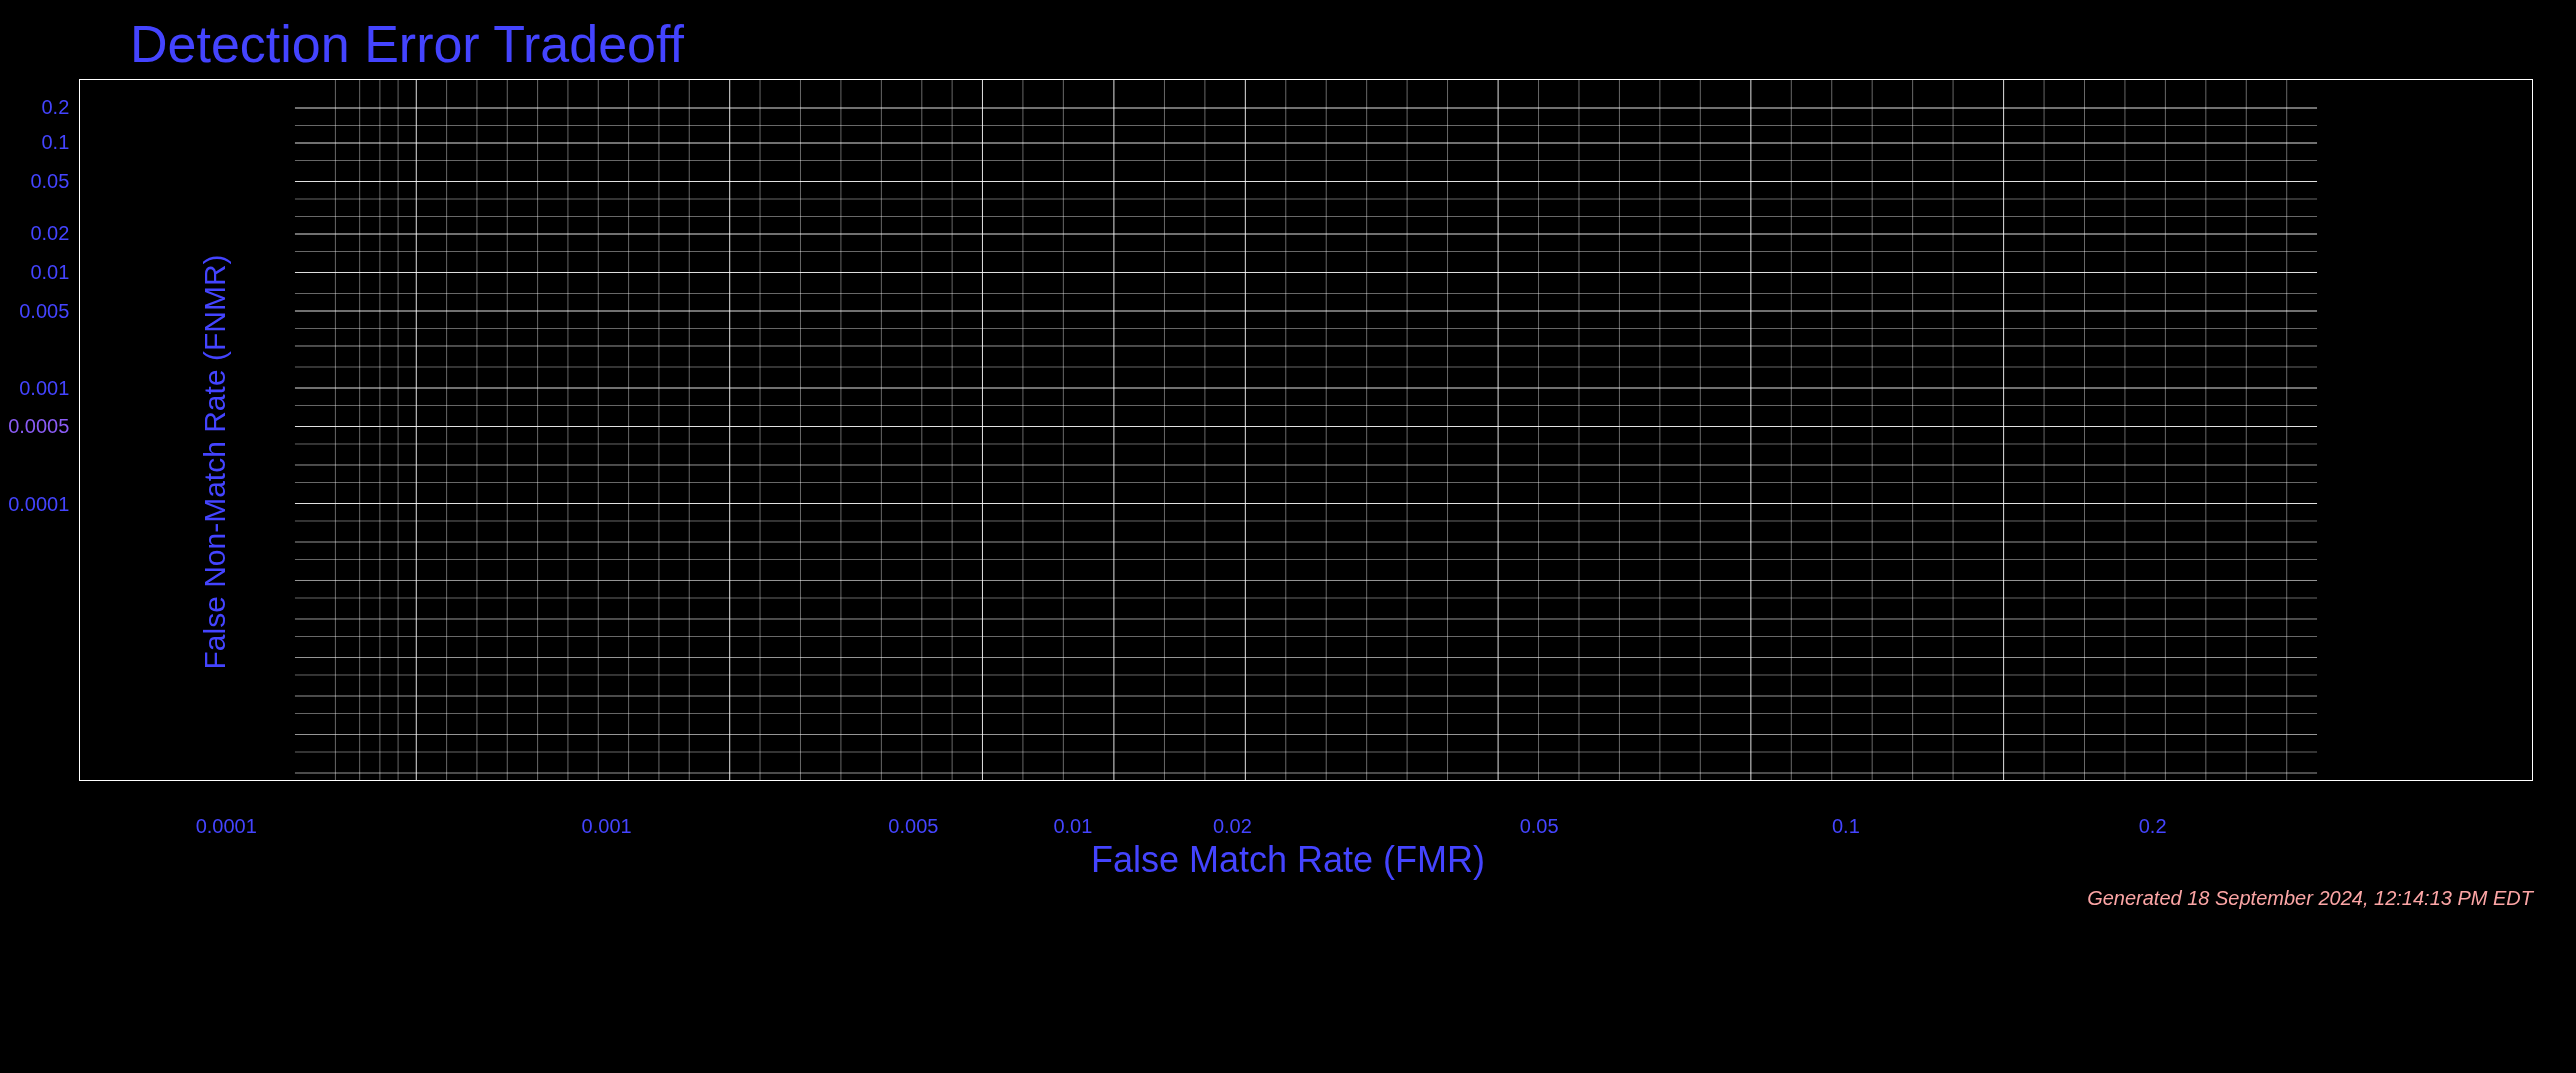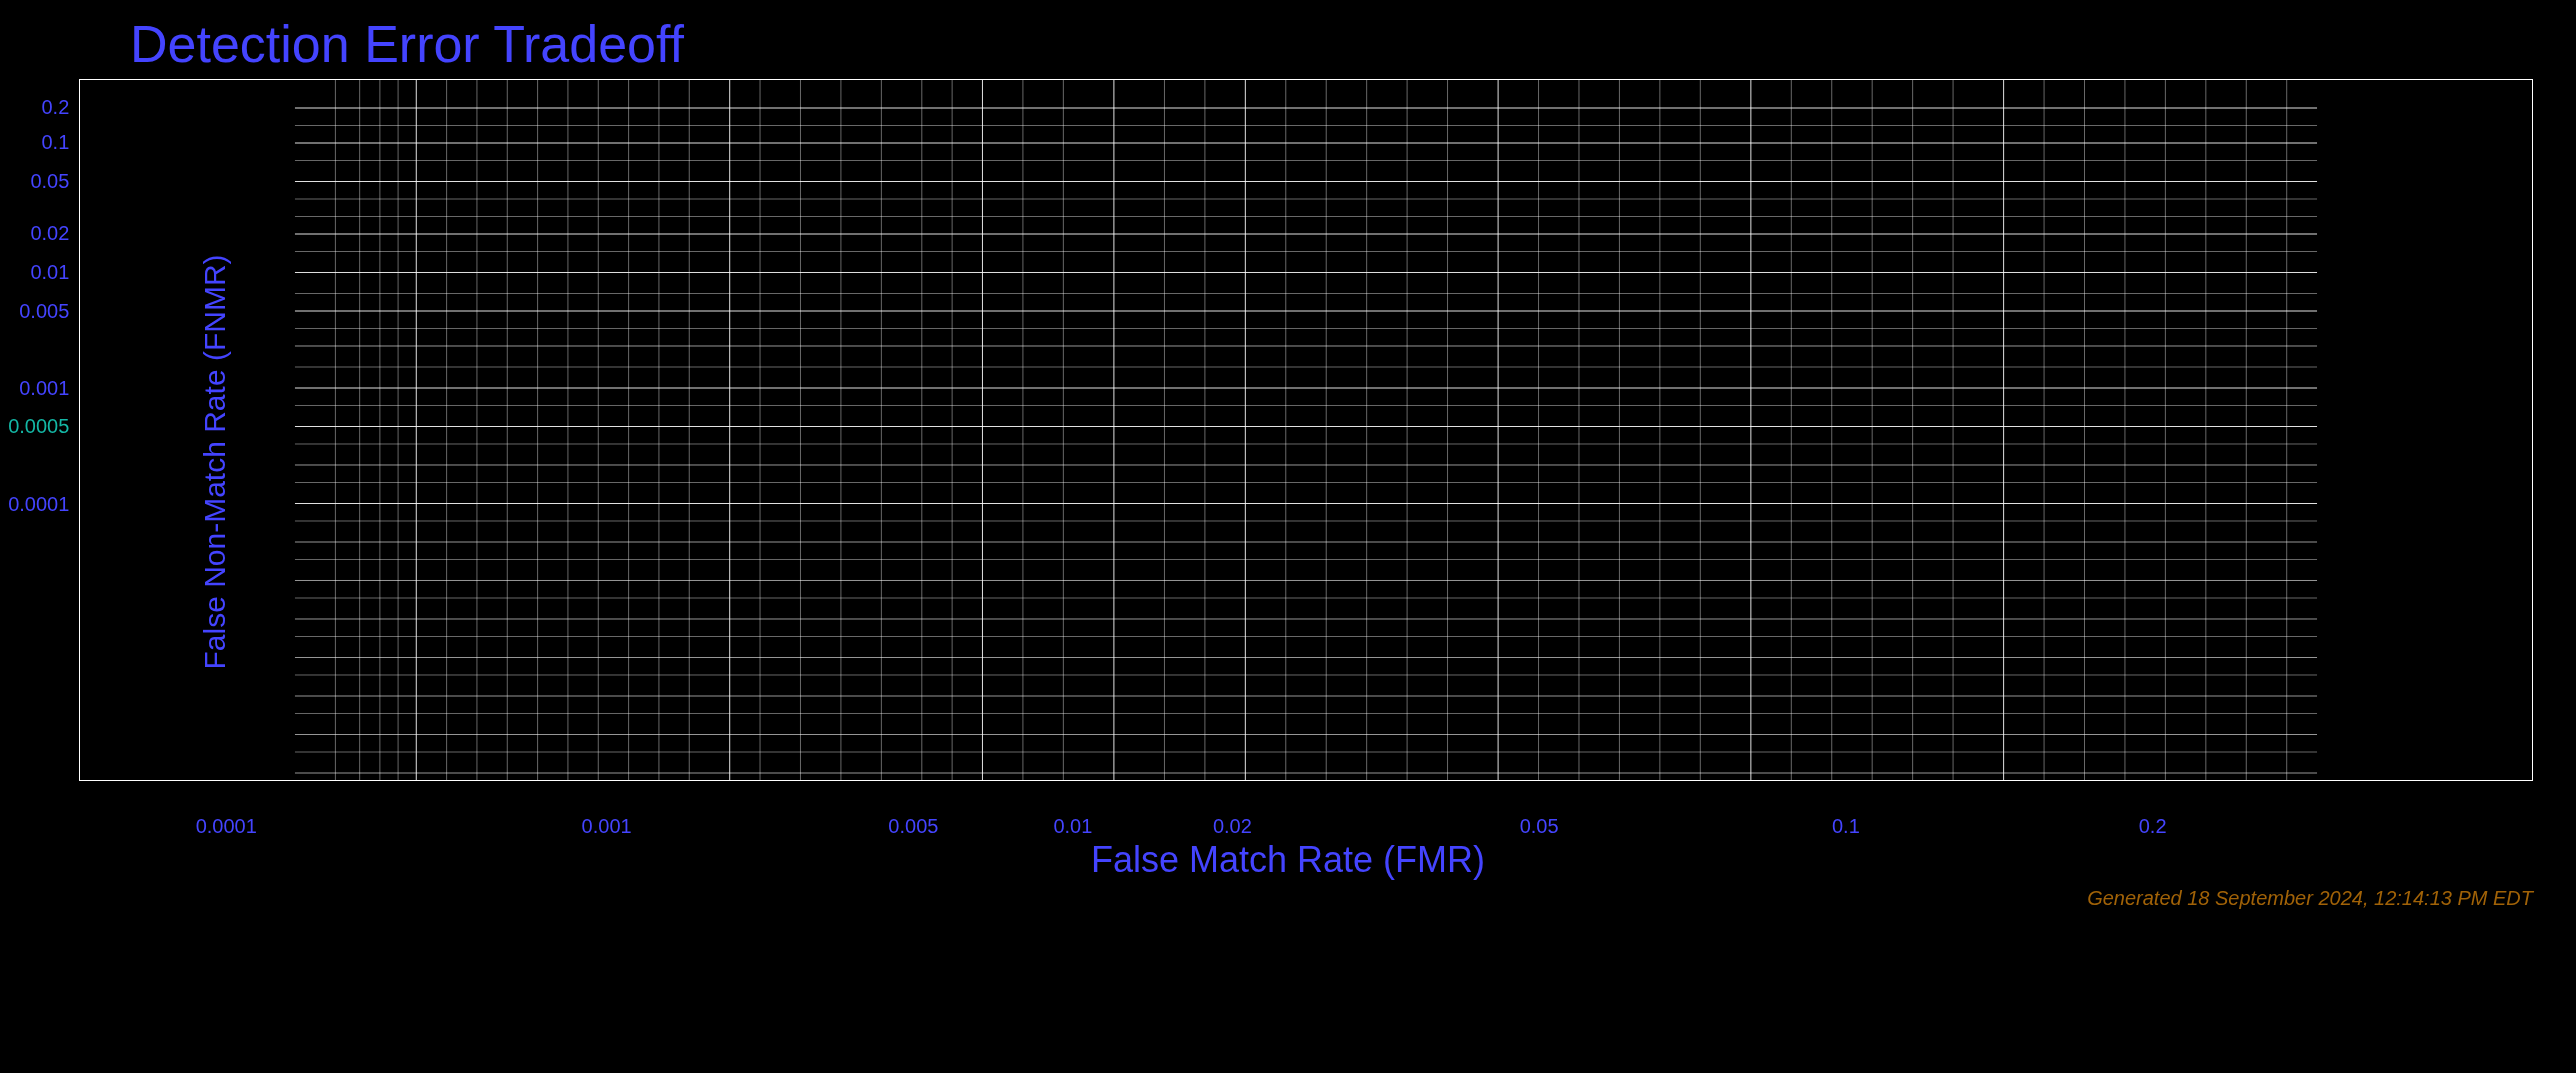--- a/index.html
+++ b/index.html
@@ -54,21 +54,21 @@
       left: 50%;
       transform: translateX(-50%);
       color: #4444ff;
       font-size: 36px;
       font-family: Arial, sans-serif;
     }
     .generated-text {
       position: absolute;
       bottom: 14.3px;
       right: 43px;
-      color: #a16207;
+      color: #fca5a5;
       font-size: 20px;
       font-style: italic;
       font-family: Arial, sans-serif;
     }
   </style>
 </head>
 <body>
 
 <div class="page-container">
 
@@ -175,21 +175,21 @@
   </div>
 
   <div style="position:absolute; top:79px; left:0; width:75px; bottom:143px;">
     <span style="position:absolute; top:4%; right:5.7px; transform:translateY(-50%); color:#4444ff; font-size:20px; font-family:Arial;">0.2</span>
     <span style="position:absolute; top:9%; right:5.7px; transform:translateY(-50%); color:#4444ff; font-size:20px; font-family:Arial;">0.1</span>
     <span style="position:absolute; top:14.5%; right:5.7px; transform:translateY(-50%); color:#4444ff; font-size:20px; font-family:Arial;">0.05</span>
     <span style="position:absolute; top:22%; right:5.7px; transform:translateY(-50%); color:#4444ff; font-size:20px; font-family:Arial;">0.02</span>
     <span style="position:absolute; top:27.5%; right:5.7px; transform:translateY(-50%); color:#4444ff; font-size:20px; font-family:Arial;">0.01</span>
     <span style="position:absolute; top:33%; right:5.7px; transform:translateY(-50%); color:#4444ff; font-size:20px; font-family:Arial;">0.005</span>
     <span style="position:absolute; top:44%; right:5.7px; transform:translateY(-50%); color:#4444ff; font-size:20px; font-family:Arial;">0.001</span>
-    <span style="position:absolute; top:49.5%; right:5.7px; transform:translateY(-50%); color:#14b8a6; font-size:20px; font-family:Arial;">0.0005</span>
+    <span style="position:absolute; top:49.5%; right:5.7px; transform:translateY(-50%); color:#8b5cf6; font-size:20px; font-family:Arial;">0.0005</span>
     <span style="position:absolute; top:60.5%; right:5.7px; transform:translateY(-50%); color:#4444ff; font-size:20px; font-family:Arial;">0.0001</span>
   </div>
 
   <div style="position:absolute; left:79px; right:43px; bottom:86px; height:43px;">
     <span style="position:absolute; left:6%; bottom:0; transform:translateX(-50%); color:#4444ff; font-size:20px; font-family:Arial;">0.0001</span>
     <span style="position:absolute; left:21.5%; bottom:0; transform:translateX(-50%); color:#4444ff; font-size:20px; font-family:Arial;">0.001</span>
     <span style="position:absolute; left:34%; bottom:0; transform:translateX(-50%); color:#4444ff; font-size:20px; font-family:Arial;">0.005</span>
     <span style="position:absolute; left:40.5%; bottom:0; transform:translateX(-50%); color:#4444ff; font-size:20px; font-family:Arial;">0.01</span>
     <span style="position:absolute; left:47%; bottom:0; transform:translateX(-50%); color:#4444ff; font-size:20px; font-family:Arial;">0.02</span>
     <span style="position:absolute; left:59.5%; bottom:0; transform:translateX(-50%); color:#4444ff; font-size:20px; font-family:Arial;">0.05</span>

